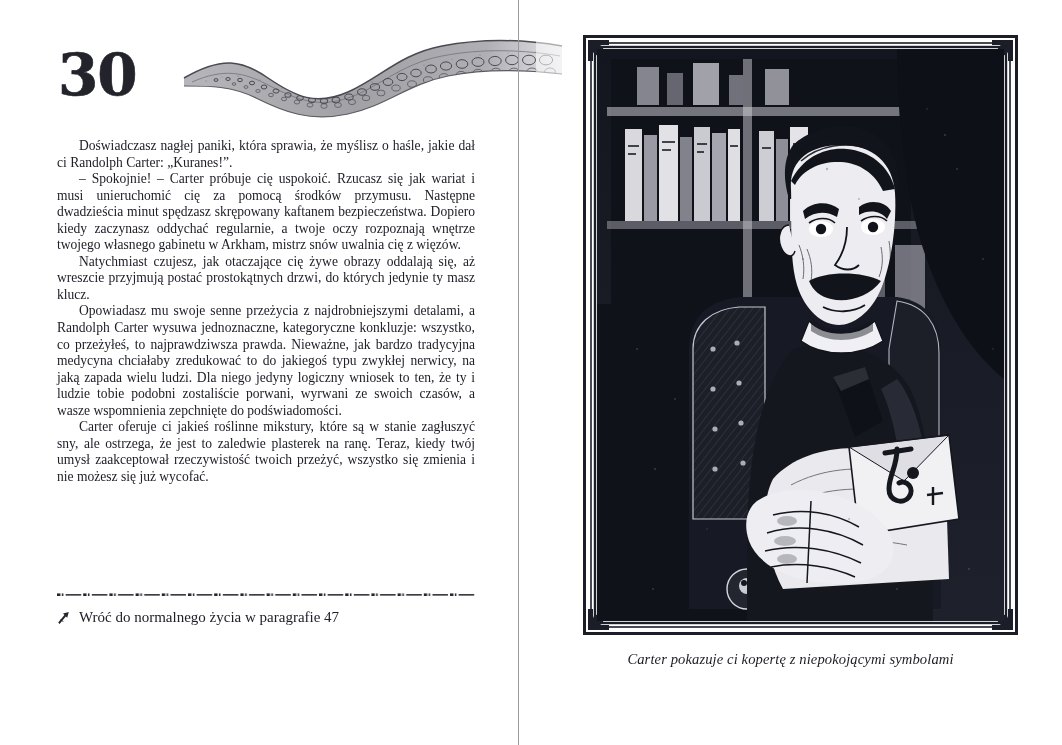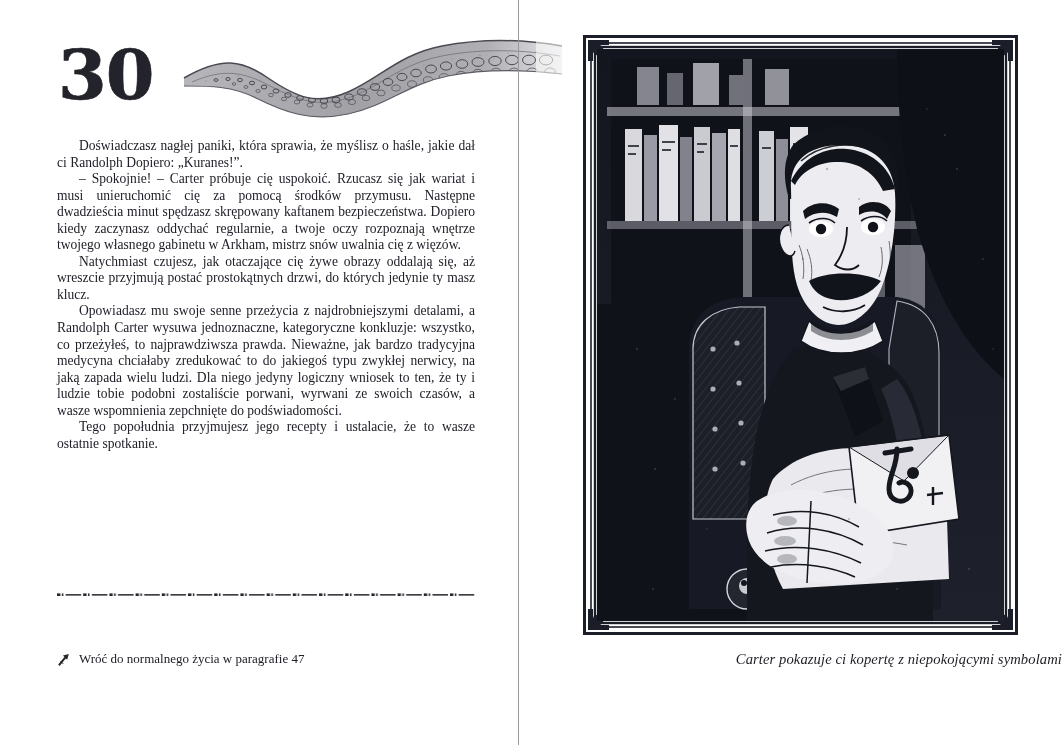--- a/index.html
+++ b/index.html
@@ -21,21 +21,21 @@
 
   
   .page-left{position:absolute;left:0;top:0;width:518px;height:745px;}
 
   .chapter-head{
     position:absolute;left:58px;top:38px;width:440px;height:80px;
   }
   .chapter-number{
     font-family:"DejaVu Serif", serif;
     font-weight:700;
-    font-size:70px;
+    font-size:58px;
     line-height:58px;
     letter-spacing:-1px;
     color:#23232b;
     position:absolute;left:0;top:8px;
     -webkit-text-stroke:0.6px #23232b;
   }
   .tentacle{
     position:absolute;left:118px;top:-8px;width:390px;height:92px;
   }
 
@@ -48,40 +48,40 @@
     hyphens:manual;
     color:#20202a;
   }
   .body-col p{margin:0;text-indent:22px;}
 
   .footer-rule{
     position:absolute;left:57px;top:592px;width:418px;height:6px;
   }
   .footer-link{
     position:absolute;left:57px;top:609px;width:430px;
-    font-size:13px;line-height:16px;color:#20202a;
-    display:flex;align-items:center;gap:9px;margin-top:42px;
+    font-size:15px;line-height:16px;color:#20202a;
+    display:flex;align-items:center;gap:9px;
   }
   .dart-icon{width:13px;height:13px;display:block;flex:0 0 13px;margin-top:1px;}
 
   
   .page-right{position:absolute;left:519px;top:0;width:543px;height:745px;}
 
   .plate{
     position:absolute;left:64px;top:35px;width:435px;height:600px;
   }
   .plate-frame{position:absolute;inset:0;}
   .plate-art{
     position:absolute;left:14px;top:14px;right:14px;bottom:14px;
     background:#1b1d28;
     overflow:hidden;
   }
   .caption{
     position:absolute;left:0;top:651px;width:543px;
-    text-align:right;
+    text-align:center;
     font-style:italic;
     font-size:14.6px;
     color:#1c1c24;
     letter-spacing:.1px;
   }
 </style>
 </head>
 <body>
 
 <div class="spread">
@@ -193,25 +193,25 @@
               <circle cx="332" cy="23" r="0.5"></circle>
             <circle cx="360" cy="22" r="0.6"></circle>
           </g>
         </g>
 
         <rect x="360" y="0" width="30" height="92" fill="#ffffff" opacity="0.55"></rect>
       </svg>
     </div>
 
     <div class="body-col">
-      <p>Doświadczasz nagłej paniki, która sprawia, że myślisz o haśle, jakie dał ci Randolph Dopiero: „Kuranes!”.</p>
+      <p>Doświadczasz nagłej paniki, która sprawia, że myślisz o haśle, jakie dał ci Randolph Carter: „Kuranes!”.</p>
       <p>– Spokojnie! – Carter próbuje cię uspokoić. Rzucasz się jak wariat i musi unieruchomić cię za pomocą środków przymusu. Następne dwadzieścia minut spędzasz skrępowany kaftanem bezpieczeństwa. Dopiero kiedy zaczynasz oddychać regularnie, a twoje oczy rozpoznają wnętrze twojego własnego gabinetu w Arkham, mistrz snów uwalnia cię z więzów.</p>
       <p>Natychmiast czujesz, jak otaczające cię żywe obrazy oddalają się, aż wreszcie przyjmują postać prostokątnych drzwi, do których jedynie ty masz klucz.</p>
       <p>Opowiadasz mu swoje senne przeżycia z najdrobniejszymi detalami, a Randolph Carter wysuwa jednoznaczne, kategoryczne konkluzje: wszystko, co przeżyłeś, to najprawdziwsza prawda. Nieważne, jak bardzo tradycyjna medycyna chciałaby zredukować to do jakiegoś typu zwykłej nerwicy, na jaką zapada wielu ludzi. Dla niego jedyny logiczny wniosek to ten, że ty i ludzie tobie podobni zostaliście porwani, wyrwani ze swoich czasów, a wasze wspomnienia zepchnięte do podświadomości.</p>
-      <p>Tego popołudnia przyjmujesz jego recepty i ustalacie, że to wasze ostatnie spotkanie.</p>
+      <p>Carter oferuje ci jakieś roślinne mikstury, które są w stanie zagłuszyć sny, ale ostrzega, że jest to zaledwie plasterek na ranę. Teraz, kiedy twój umysł zaakceptował rzeczywistość twoich przeżyć, wszystko się zmienia i nie możesz się już wycofać.</p>
     </div>
 
     <svg class="footer-rule" viewBox="0 0 418 6" preserveAspectRatio="none">
       <defs>
         <pattern id="dashdot" x="0" y="0" width="26.2" height="6" patternUnits="userSpaceOnUse">
           <rect x="0" y="1.4" width="3.4" height="2.6" fill="#26262e"></rect>
           <rect x="4.8" y="1.4" width="1.5" height="2.6" fill="#26262e"></rect>
           <rect x="8.6" y="2.1" width="15.6" height="1.5" fill="#26262e"></rect>
         </pattern>
       </defs>

